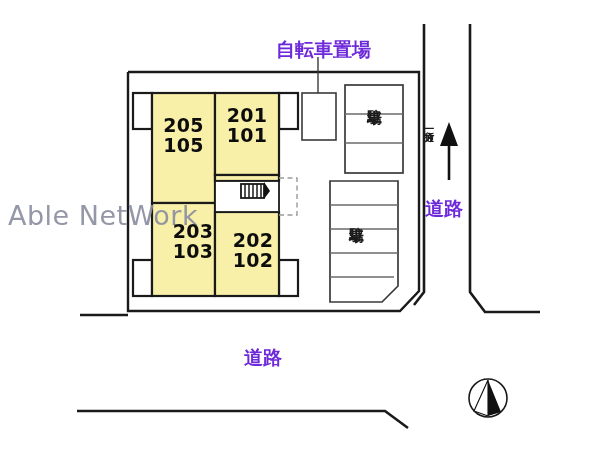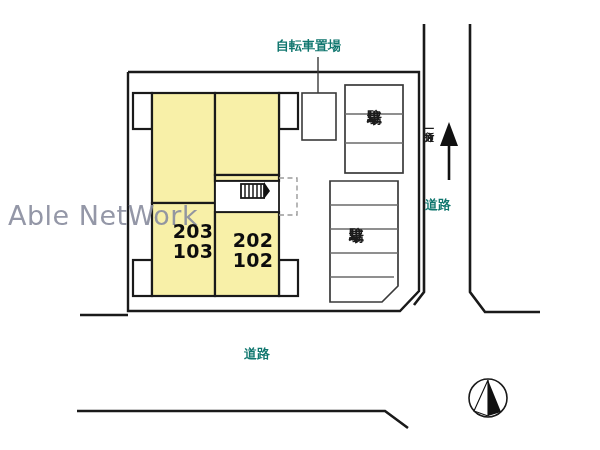--- a/index.html
+++ b/index.html
@@ -52,23 +52,23 @@
     pointer-events: none;
   }
   .unit-num {
     font-size: 19px;
     font-weight: 700;
     text-align: center;
     letter-spacing: 0.3px;
     color: #0d0d0d;
   }
   .jp {
-    font-size: 13px;
+    font-size: 19px;
     font-weight: 700;
-    color: #0f766e;
+    color: #6d28d9;
   }
   .jp-v {
     font-size: 14.5px;
     font-weight: 700;
     color: #1c1c1c;
     writing-mode: vertical-rl;
     text-orientation: upright;
     letter-spacing: 1px;
     line-height: 1;
   }
@@ -157,21 +157,25 @@
     <g>
       <circle class="compass-circ" cx="488" cy="398" r="19"></circle>
       <path class="compass-lite" d="M 488 380 L 488 416 L 474 411 Z"></path>
       <path class="compass-dark" d="M 488 380 L 501 412 L 488 416 Z"></path>
     </g>
 
   </svg>
 
   <div class="watermark" style="left:8px; top:200px;">Able NetWork</div>
 
+  <div class="lbl unit-num" style="left:152px; top:115px; width:63px;">205
+105</div>
 
+  <div class="lbl unit-num" style="left:215px; top:105px; width:64px;">201
+101</div>
 
   <div class="lbl unit-num" style="left:152px; top:221px; width:82px;">203
 103</div>
 
   <div class="lbl unit-num" style="left:215px; top:230px; width:76px;">202
 102</div>
 
   <div class="lbl jp" style="left:276px; top:39px;">自転車置場</div>
 
   <div class="lbl jp-v" style="left:367px; top:97px;">駐車場</div>

